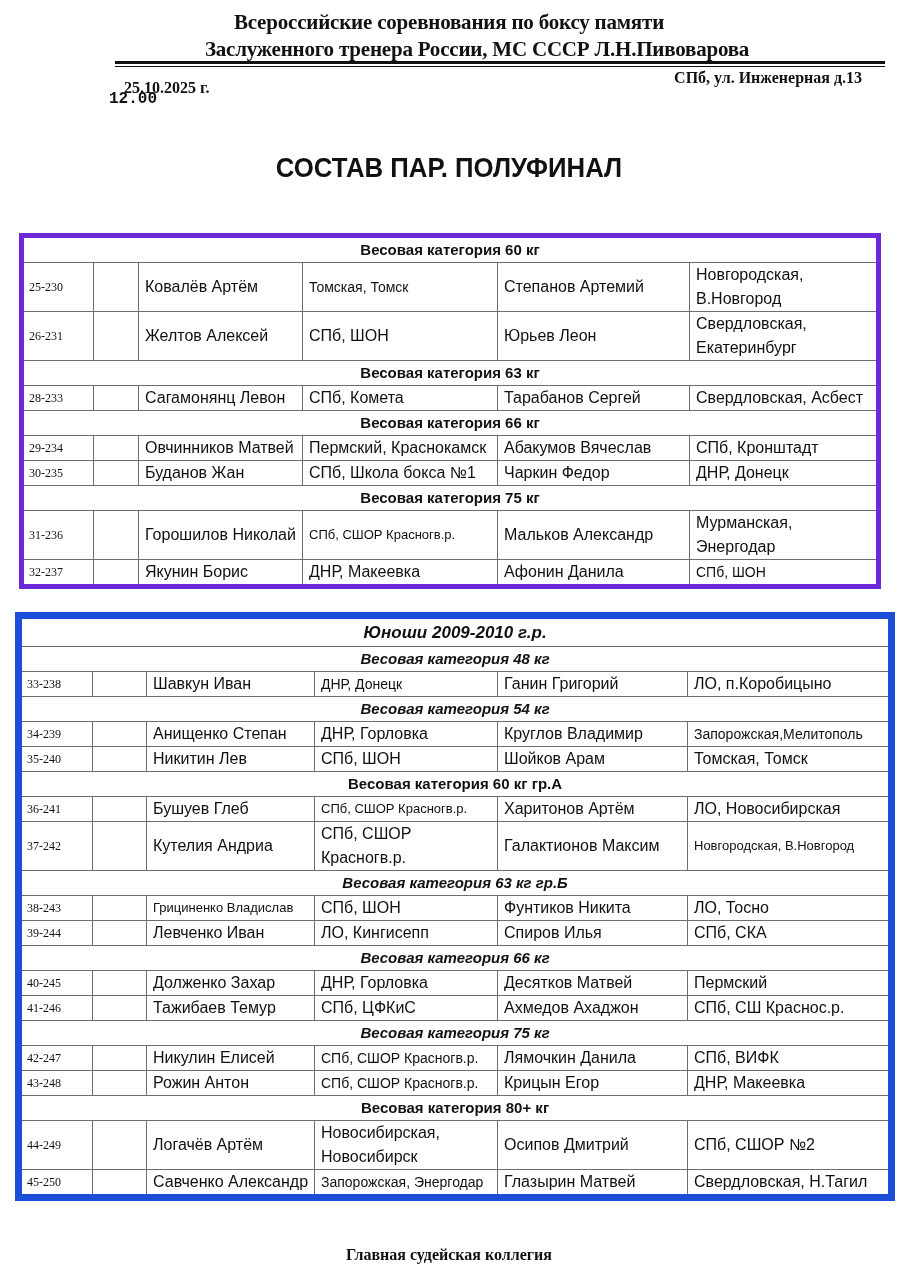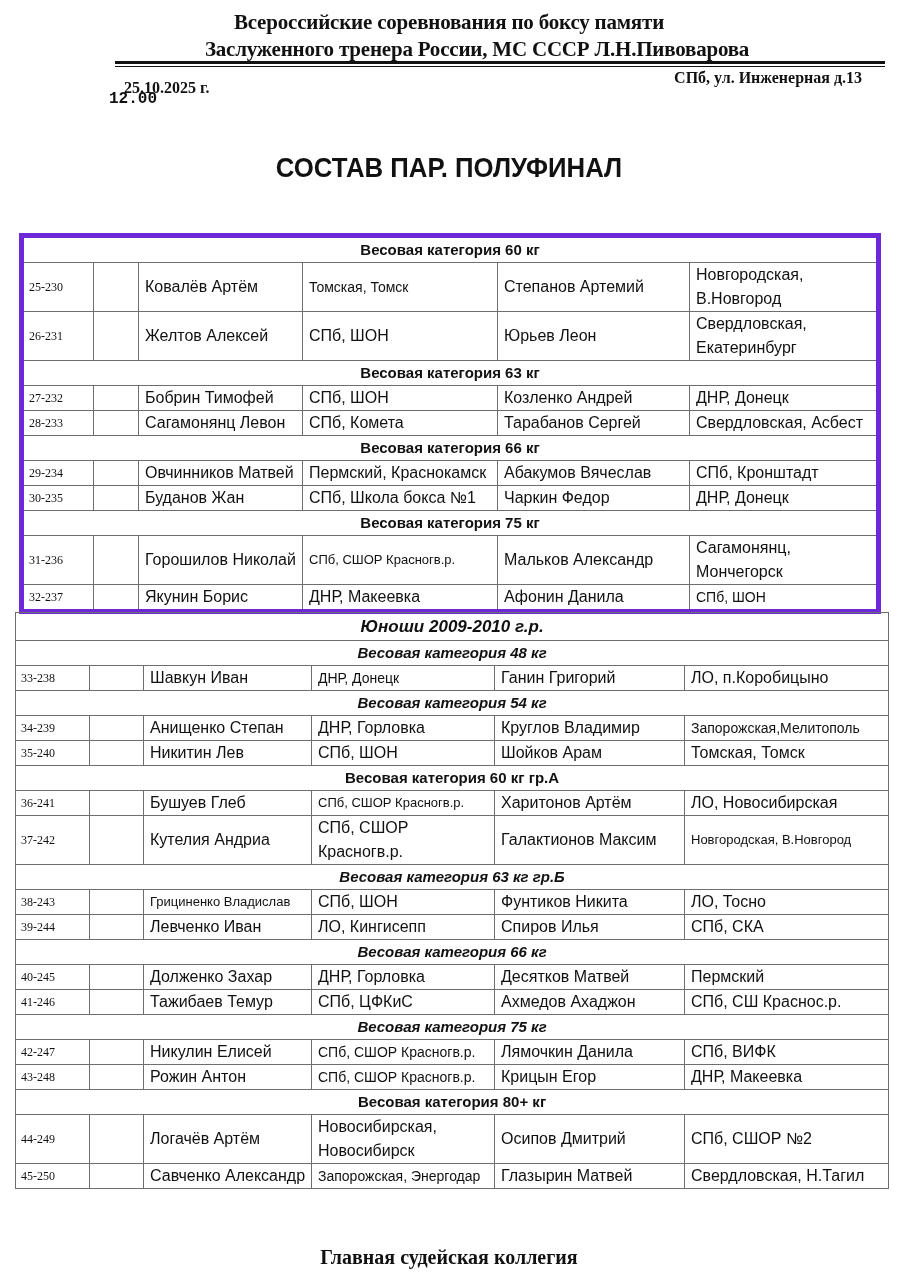--- a/index.html
+++ b/index.html
@@ -27,23 +27,23 @@
   table.grid td.cat { text-align: center; font-weight: bold; font-size: 15px; height: 24px; }
   table.grid td.cat.it { font-style: italic; }
   table.grid td.grp { text-align: center; font-weight: bold; font-style: italic; font-size: 17px; height: 27px; }
   table.grid td.sm { font-size: 14px; }
   table.grid td.xs { font-size: 13px; }
   table.grid td.wrap { white-space: normal; line-height: 24px; }
   table.grid tr.tall td { height: 48px; }
   table.grid tr.one td { height: 24px; }
 
   #t1 { left: 19px; top: 233px; width: 857px; border: 5px solid #6d28d9; }
-  #t2 { left: 15px; top: 612px; width: 873px; border: 1px solid #1d4ed8; }
-
-  #footer { position: absolute; left: 0; width: 898px; top: 1246px; text-align: center; font-weight: bold; font-size: 20px; }
+  #t2 { left: 15px; top: 612px; width: 873px; border: 7px solid #1d4ed8; }
+
+  #footer { position: absolute; left: 0; width: 898px; top: 1246px; text-align: center; font-weight: bold; font-size: 16px; }
 </style>
 </head>
 <body>
 
 <div id="h1" class="hdr-line serif">Всероссийские соревнования по боксу памяти</div>
 <div id="h2" class="hdr-line serif">Заслуженного тренера России, МС СССР Л.Н.Пивоварова</div>
 <div id="rule1" class="rule"></div>
 <div id="rule2" class="rule"></div>
 <div id="date" class="meta serif">25.10.2025 г.</div>
 <div id="time" class="meta serif">12.00</div>
@@ -78,28 +78,20 @@
       <td>Желтов Алексей</td>
       <td>СПб, ШОН</td>
       <td>Юрьев Леон</td>
       <td class="wrap">Свердловская, Екатеринбург</td>
     </tr>
 
     <tr class="one">
         <td colspan="6" class="cat">Весовая категория 63 кг</td>
       </tr>
     <tr class="one">
-      <td class="num">27-232</td>
-      <td></td>
-      <td>Бобрин Тимофей</td>
-      <td>СПб, ШОН</td>
-      <td>Козленко Андрей</td>
-      <td>ДНР, Донецк</td>
-    </tr>
-    <tr class="one">
       <td class="num">28-233</td>
       <td></td>
       <td>Сагамонянц Левон</td>
       <td>СПб, Комета</td>
       <td>Тарабанов Сергей</td>
       <td>Свердловская, Асбест</td>
     </tr>
 
     <tr class="one">
         <td colspan="6" class="cat">Весовая категория 66 кг</td>
@@ -123,21 +115,21 @@
 
     <tr class="one">
         <td colspan="6" class="cat">Весовая категория 75 кг</td>
       </tr>
     <tr class="tall">
       <td class="num">31-236</td>
       <td></td>
       <td>Горошилов Николай</td>
       <td class="xs">СПб, СШОР Красногв.р.</td>
       <td>Мальков Александр</td>
-      <td class="wrap">Сагамонянц, Мончегорск</td>
+      <td class="wrap">Мурманская, Энергодар</td>
     </tr>
     <tr class="one">
       <td class="num">32-237</td>
       <td></td>
       <td>Якунин Борис</td>
       <td>ДНР, Макеевка</td>
       <td>Афонин Данила</td>
       <td class="sm">СПб, ШОН</td>
     </tr>
   </tbody>

